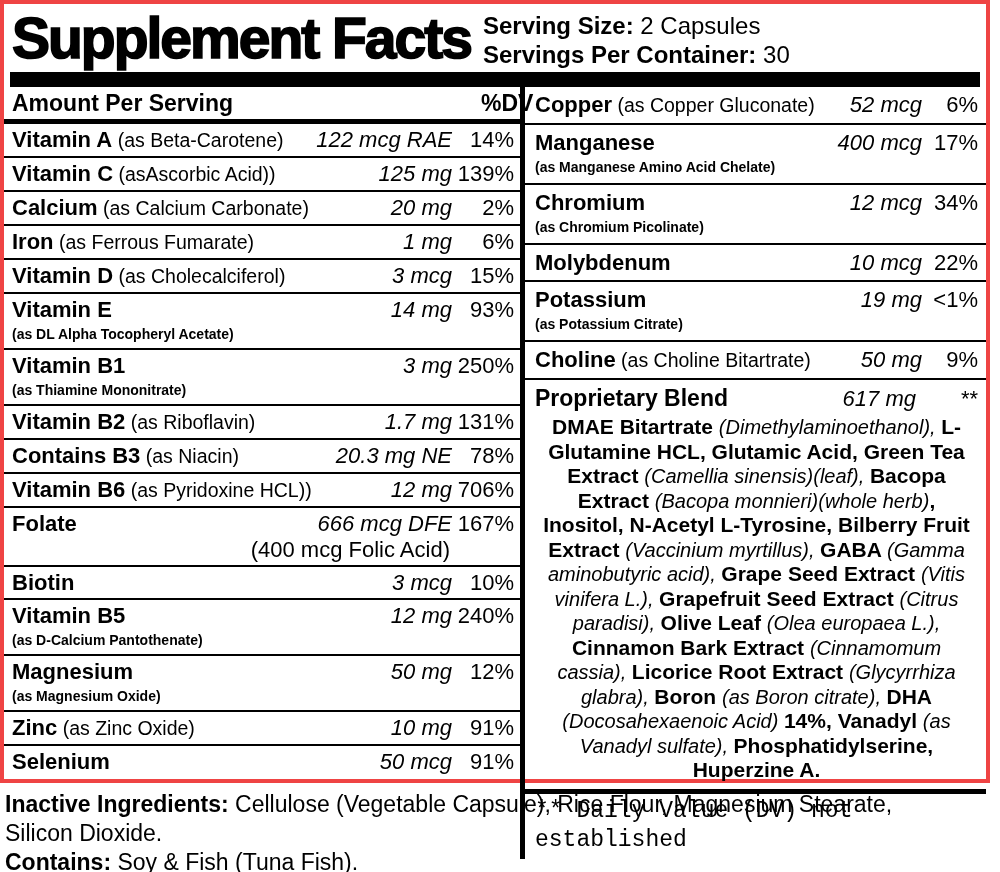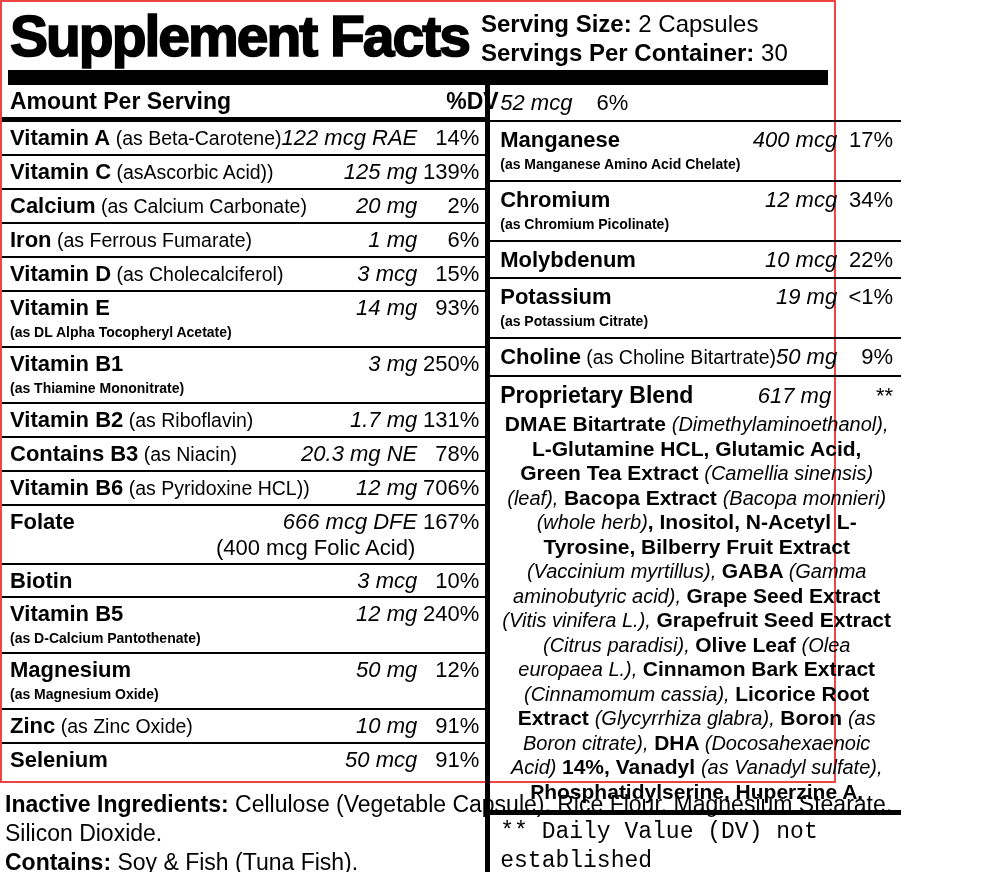--- a/index.html
+++ b/index.html
@@ -8,22 +8,22 @@
     width: 1000px; height: 872px;
     background: #ffffff; color: #000000;
     font-family: "Liberation Sans", sans-serif;
     position: relative;
     -webkit-font-smoothing: antialiased;
   }
   .b { font-weight: bold; }
 
   .label-box {
     position: absolute; left: 0; top: 0;
-    width: 836px; height: 783px;
-    border: 2px solid #ef4444;
+    width: 990px; height: 783px;
+    border: 4px solid #ef4444;
     background: #fff;
     display: flex; flex-direction: column;
   }
 
   .header { display: flex; align-items: flex-start; padding: 1px 6px 0 8px; height: 70px; }
   .title {
     font-size: 57px; font-weight: 900; letter-spacing: -2px;
     line-height: 67px; white-space: nowrap;
     -webkit-text-stroke: 1.7px #000;
   }
@@ -210,20 +210,21 @@
               <span class="cell-dv">91%</span>
             </div>
           </div>
         </div>
     </div>
 
     <div class="col-right">
       <div class="rows rows-right">
           <div class="row">
             <div class="row-line">
+              <span class="cell-name"><span>Copper</span><span class="qual"> (as Copper Gluconate)</span></span>
               <span class="cell-amount">52 mcg</span>
               <span class="cell-dv">6%</span>
             </div>
           </div>
           <div class="row">
             <div class="row-line">
               <span class="cell-name"><span>Manganese</span></span>
               <span class="cell-amount">400 mcg</span>
               <span class="cell-dv">17%</span>
             </div>

